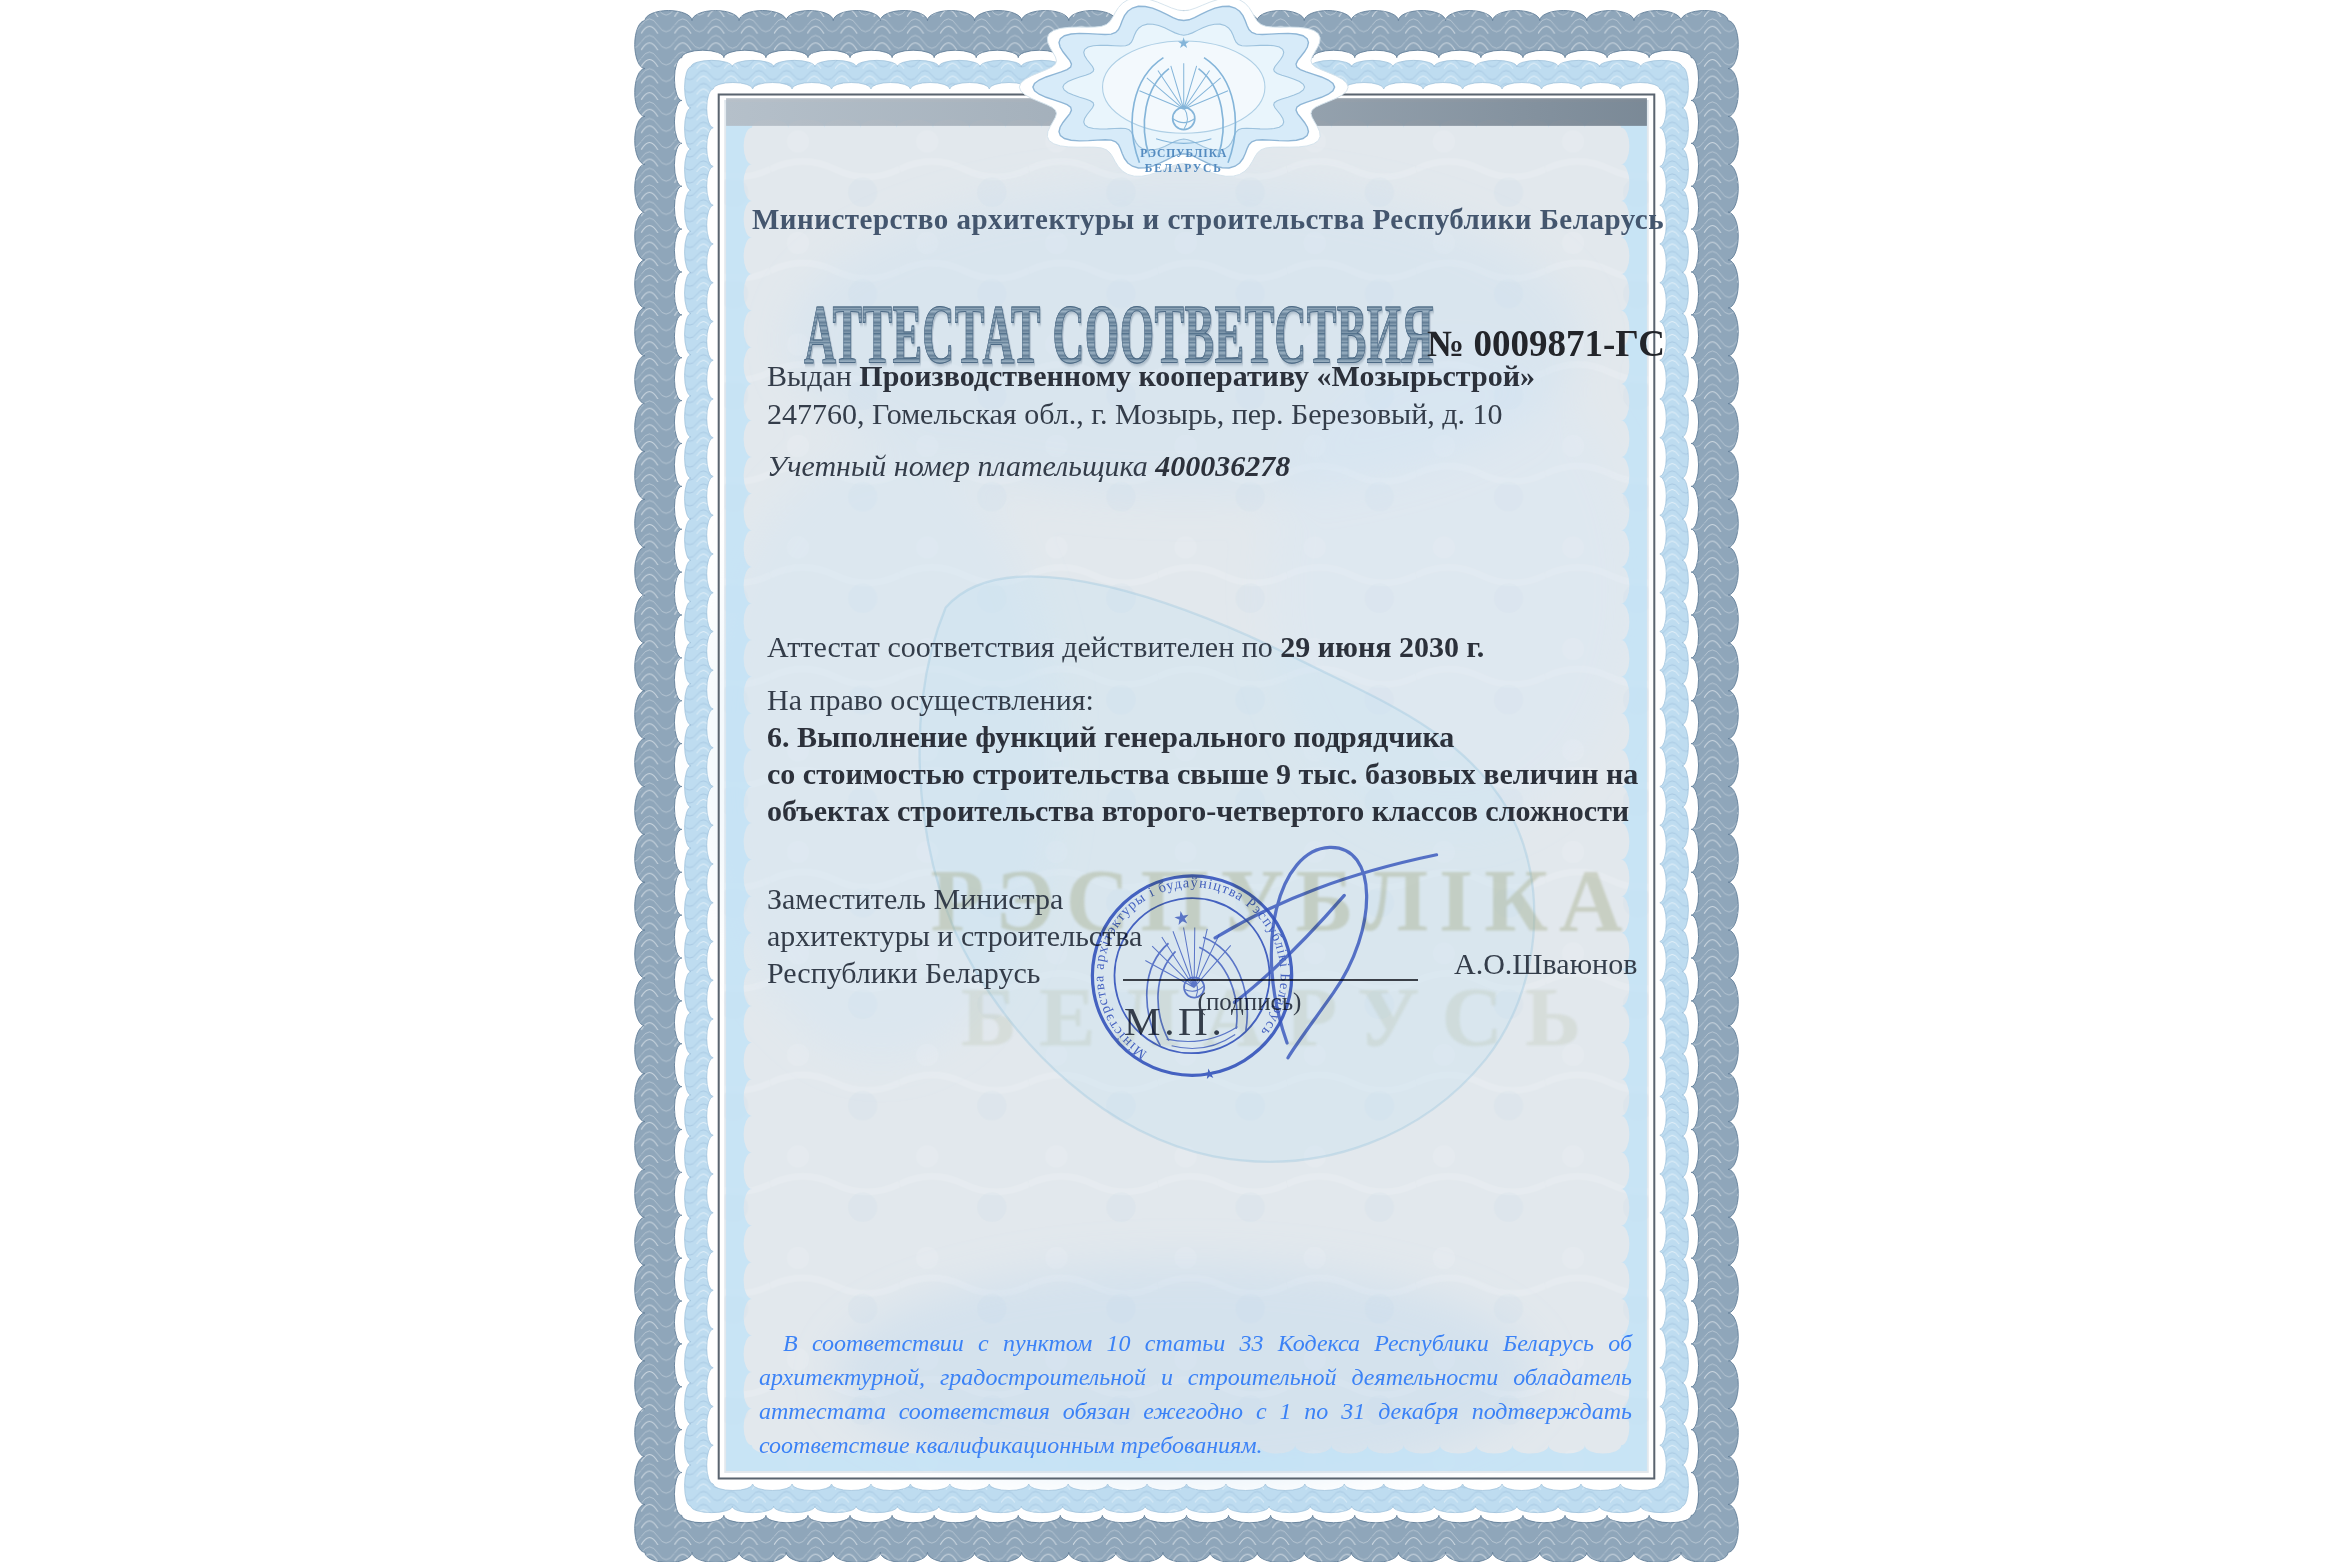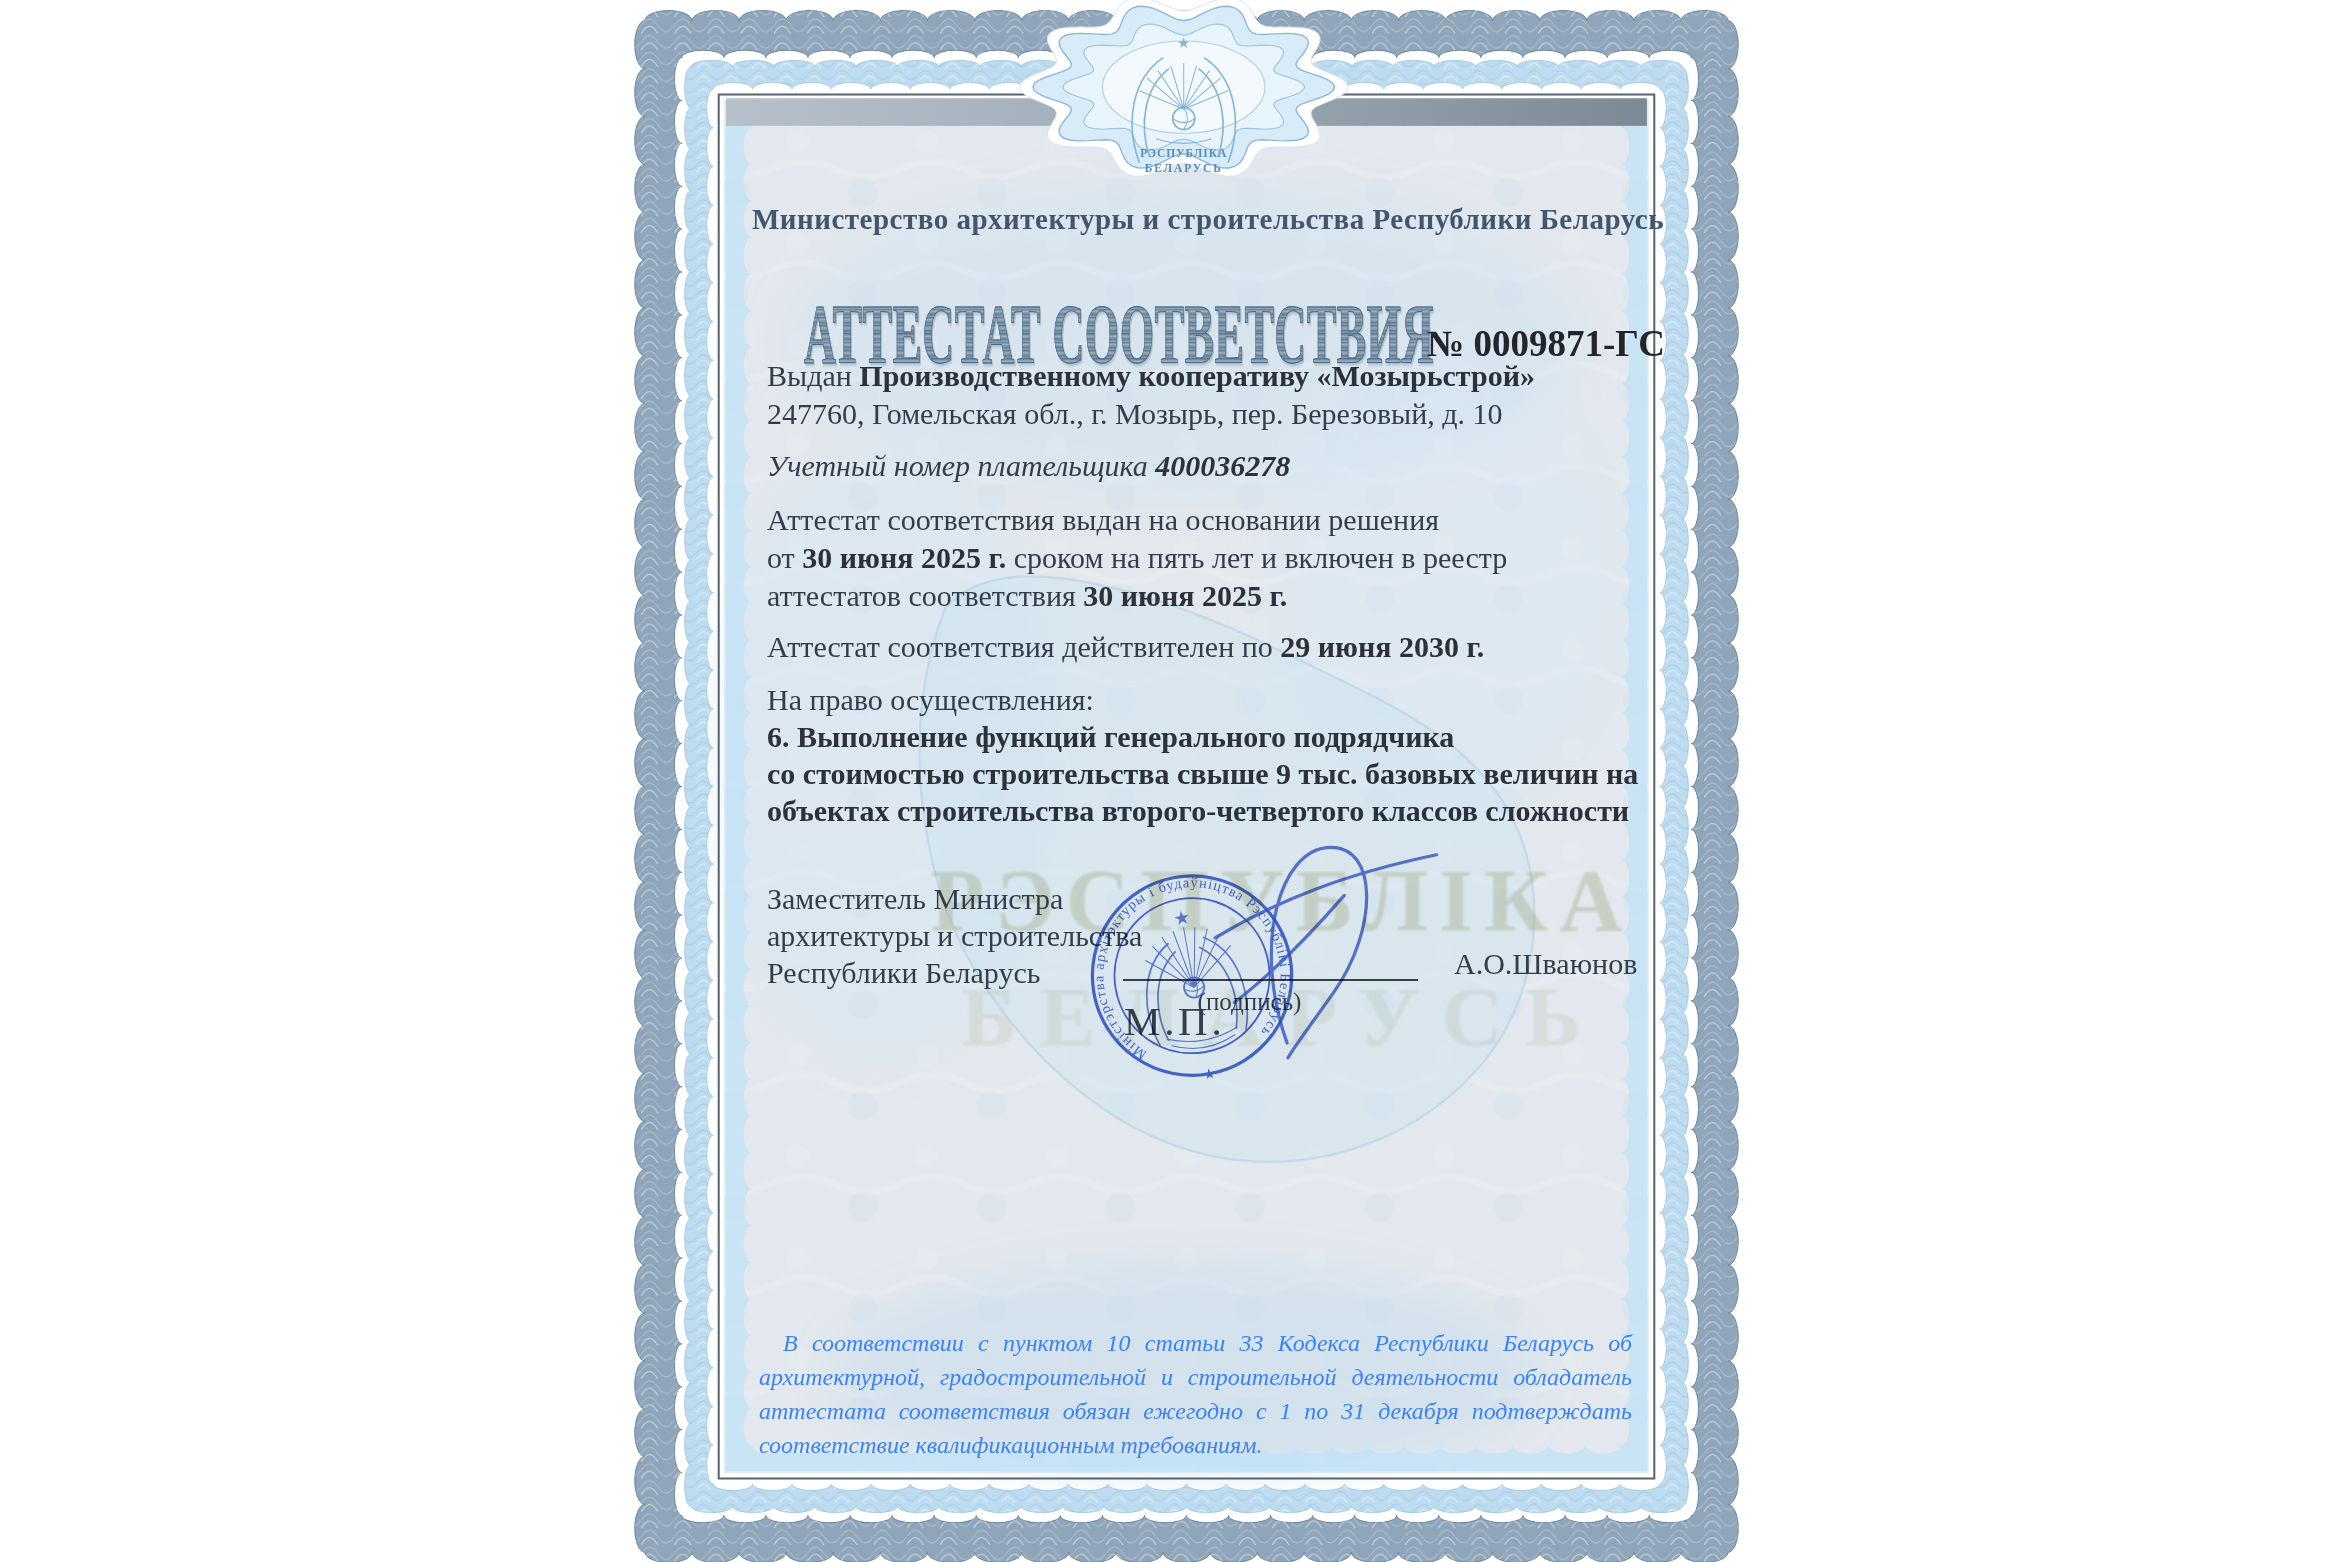--- a/index.html
+++ b/index.html
@@ -135,25 +135,20 @@
     <div><span>Выдан</span>
       <b>Производственному кооперативу «Мозырьстрой»</b></div>
     <div>247760, Гомельская обл., г. Мозырь, пер. Березовый, д. 10</div>
   </div>
 
   <div class="abs para p2">
     <span>Учетный номер плательщика</span>
     <b>400036278</b>
   </div>
 
-  <div class="abs para p3">
-    <div>Аттестат соответствия выдан на основании решения</div>
-    <div><span>от </span><b>30 июня 2025 г.</b><span> сроком на пять лет и включен в реестр</span></div>
-    <div><span>аттестатов соответствия </span><b>30 июня 2025 г.</b></div>
-  </div>
 
   <div class="abs para p4">
     <span>Аттестат соответствия действителен по </span><b>29 июня 2030 г.</b>
   </div>
 
   <div class="abs para p5">
     <div>На право осуществления:</div>
     <div><b>6. Выполнение функций генерального подрядчика</b></div>
     <div><b>со стоимостью строительства свыше 9 тыс. базовых величин на</b></div>
     <div><b>объектах строительства второго-четвертого классов сложности</b></div>

